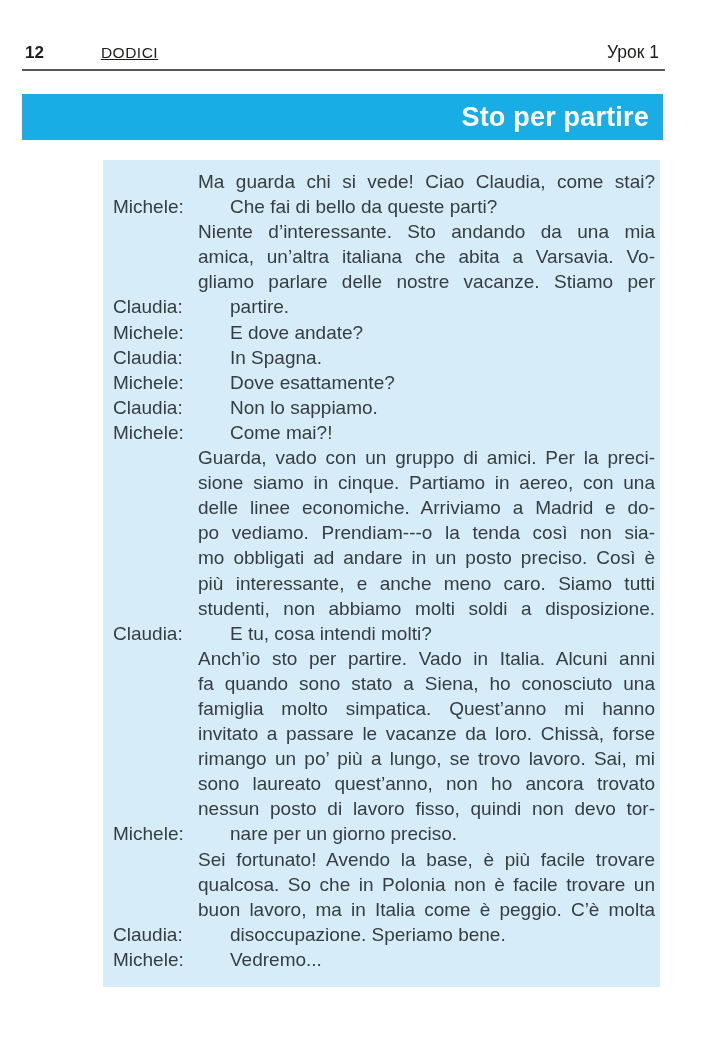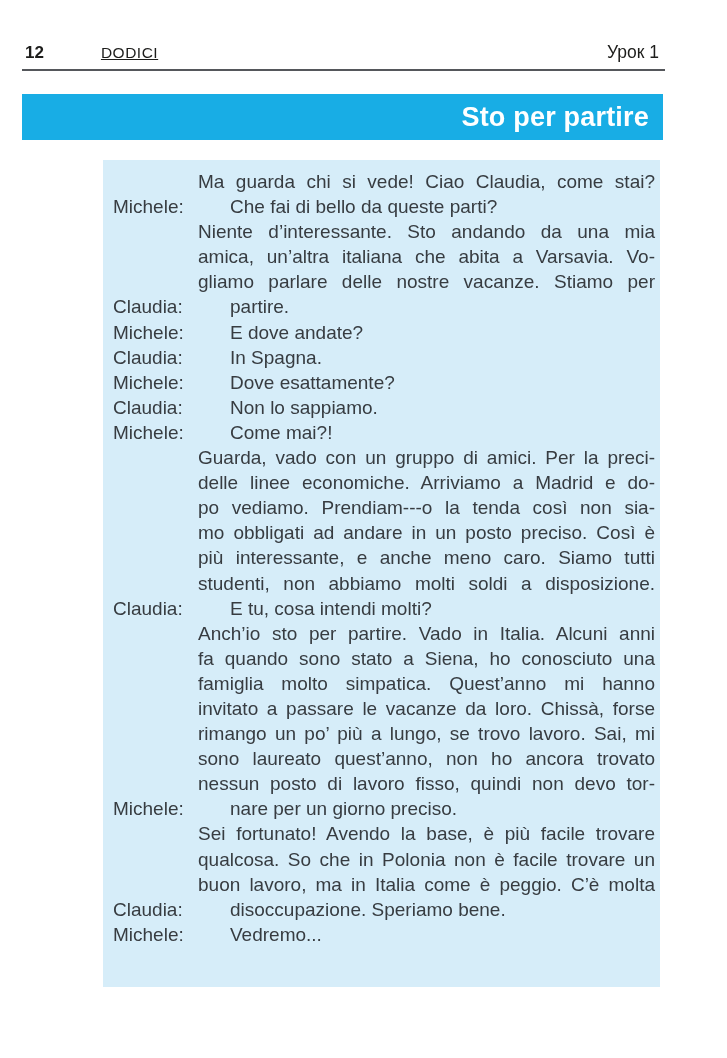--- a/index.html
+++ b/index.html
@@ -126,20 +126,21 @@
       <span class="speaker">Michele:</span>
       <div class="speech">
         <span class="line last">Come mai?!</span>
       </div>
     </div>
 
     <div class="turn">
       <span class="speaker">Claudia:</span>
       <div class="speech">
         <span class="line j">Guarda, vado con un gruppo di amici. Per la preci-</span>
+        <span class="line j">sione siamo in cinque. Partiamo in aereo, con una</span>
         <span class="line j">delle linee economiche. Arriviamo a Madrid e do-</span>
         <span class="line j">po vediamo. Prendiam---o la tenda così non sia-</span>
         <span class="line j">mo obbligati ad andare in un posto preciso. Così è</span>
         <span class="line j">più interessante, e anche meno caro. Siamo tutti</span>
         <span class="line j">studenti, non abbiamo molti soldi a disposizione.</span>
         <span class="line last">E tu, cosa intendi molti?</span>
       </div>
     </div>
 
     <div class="turn">

